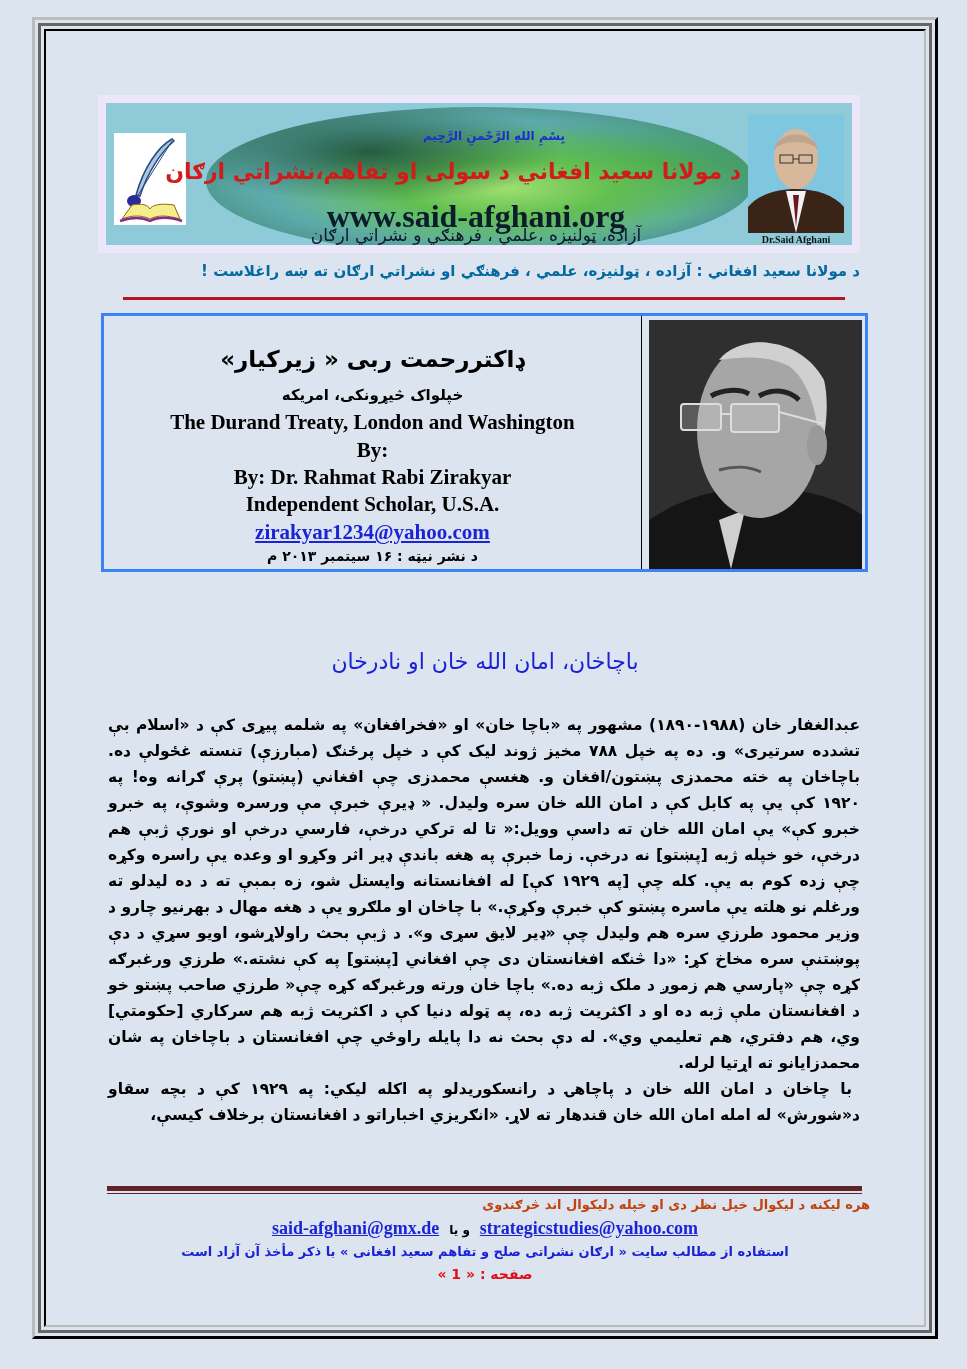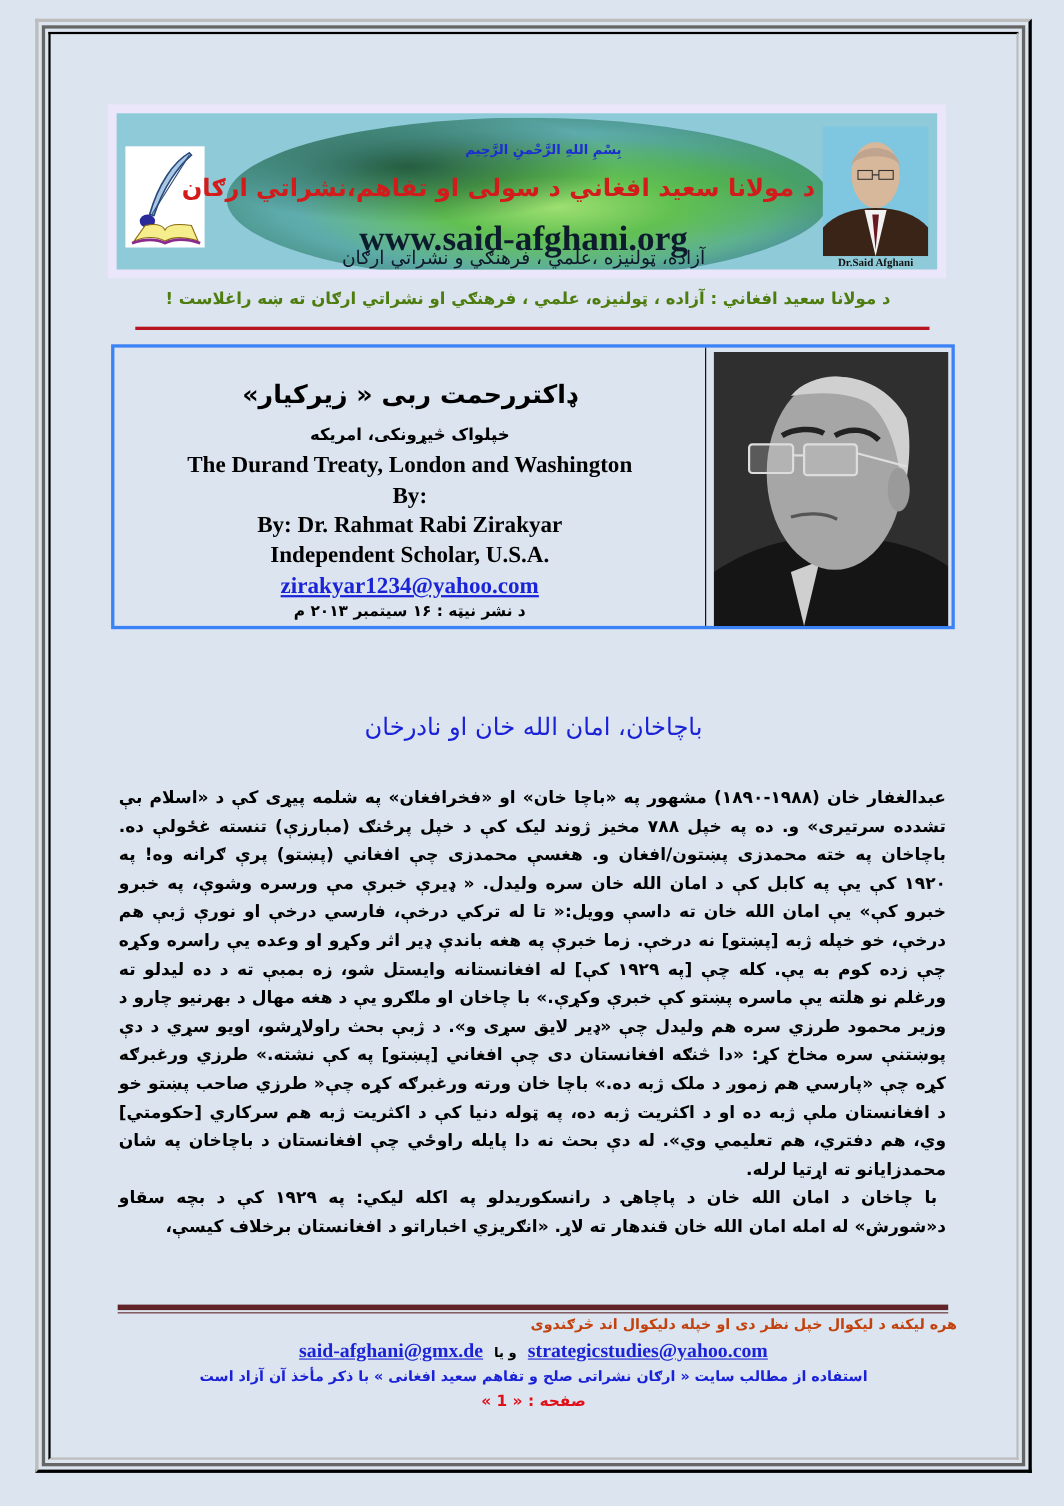--- a/index.html
+++ b/index.html
@@ -124,25 +124,24 @@
     text-align: center;
     font-size: 10px;
     font-weight: bold;
     color: #111;
     font-family: "Liberation Serif", serif;
   }
 
   .tagline {
     position: absolute;
     left: 100px; width: 760px; top: 262px;
-    text-align: center;
     font-family: "DejaVu Sans", sans-serif;
     font-weight: bold;
     font-size: 15px;
-    color: #4d7c0f;
+    color: #0369a1;
     direction: rtl;
   }
   .red-rule {
     position: absolute;
     left: 123px; width: 722px; top: 297px;
     height: 3px;
     background: #b81420;
   }
 
   

